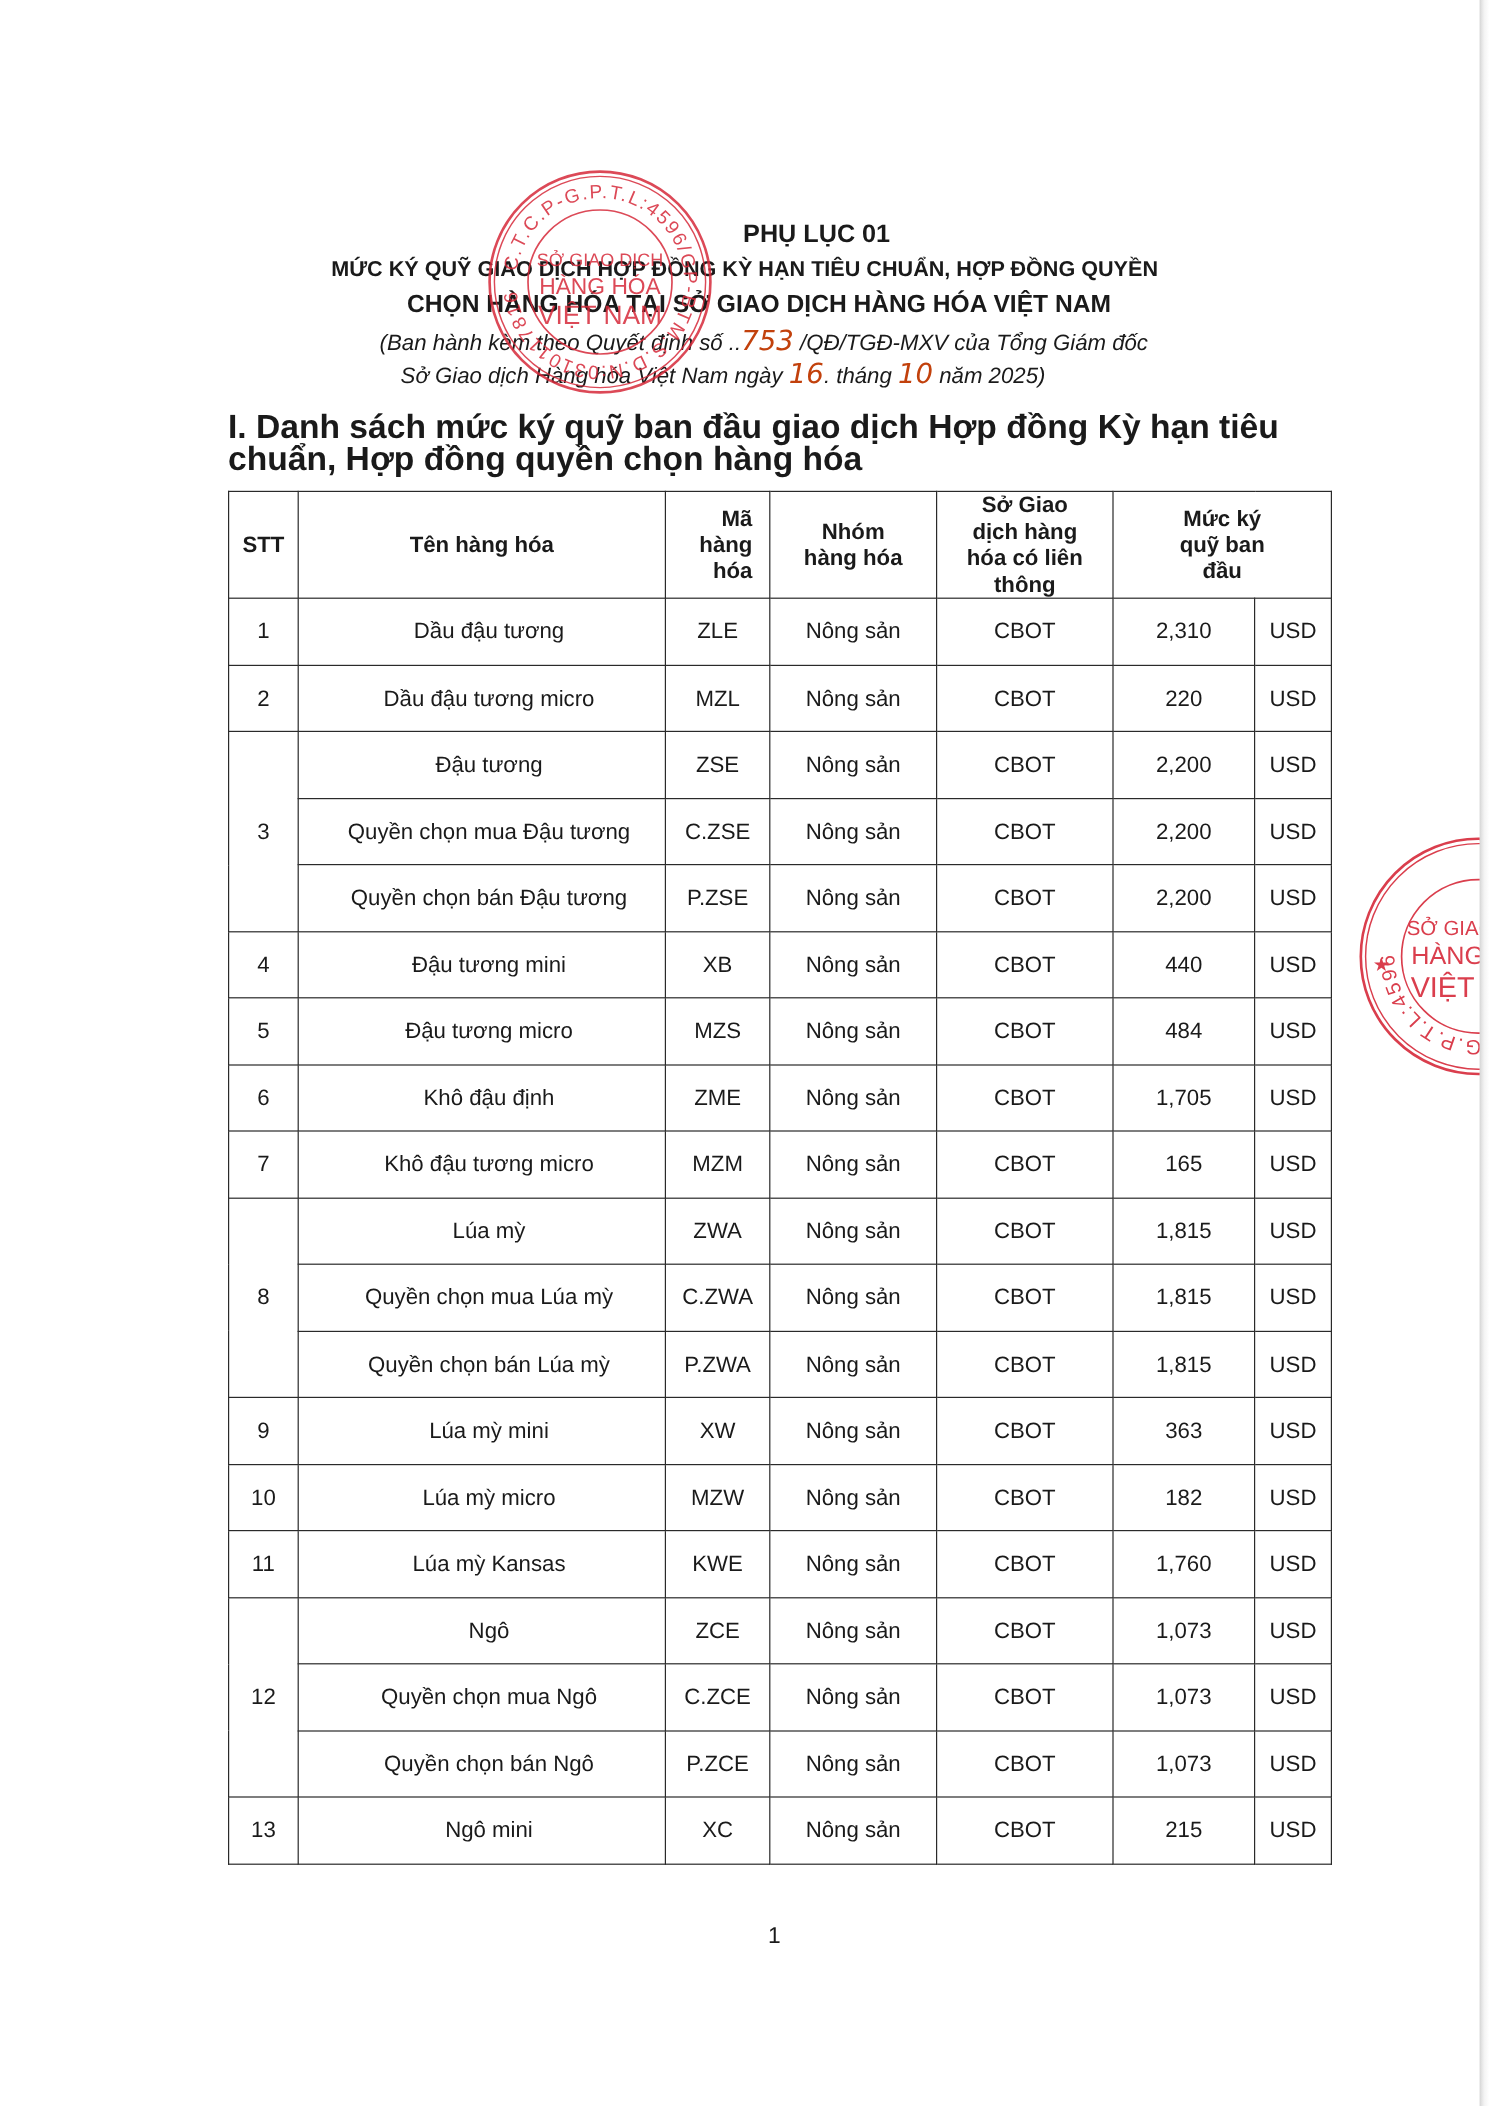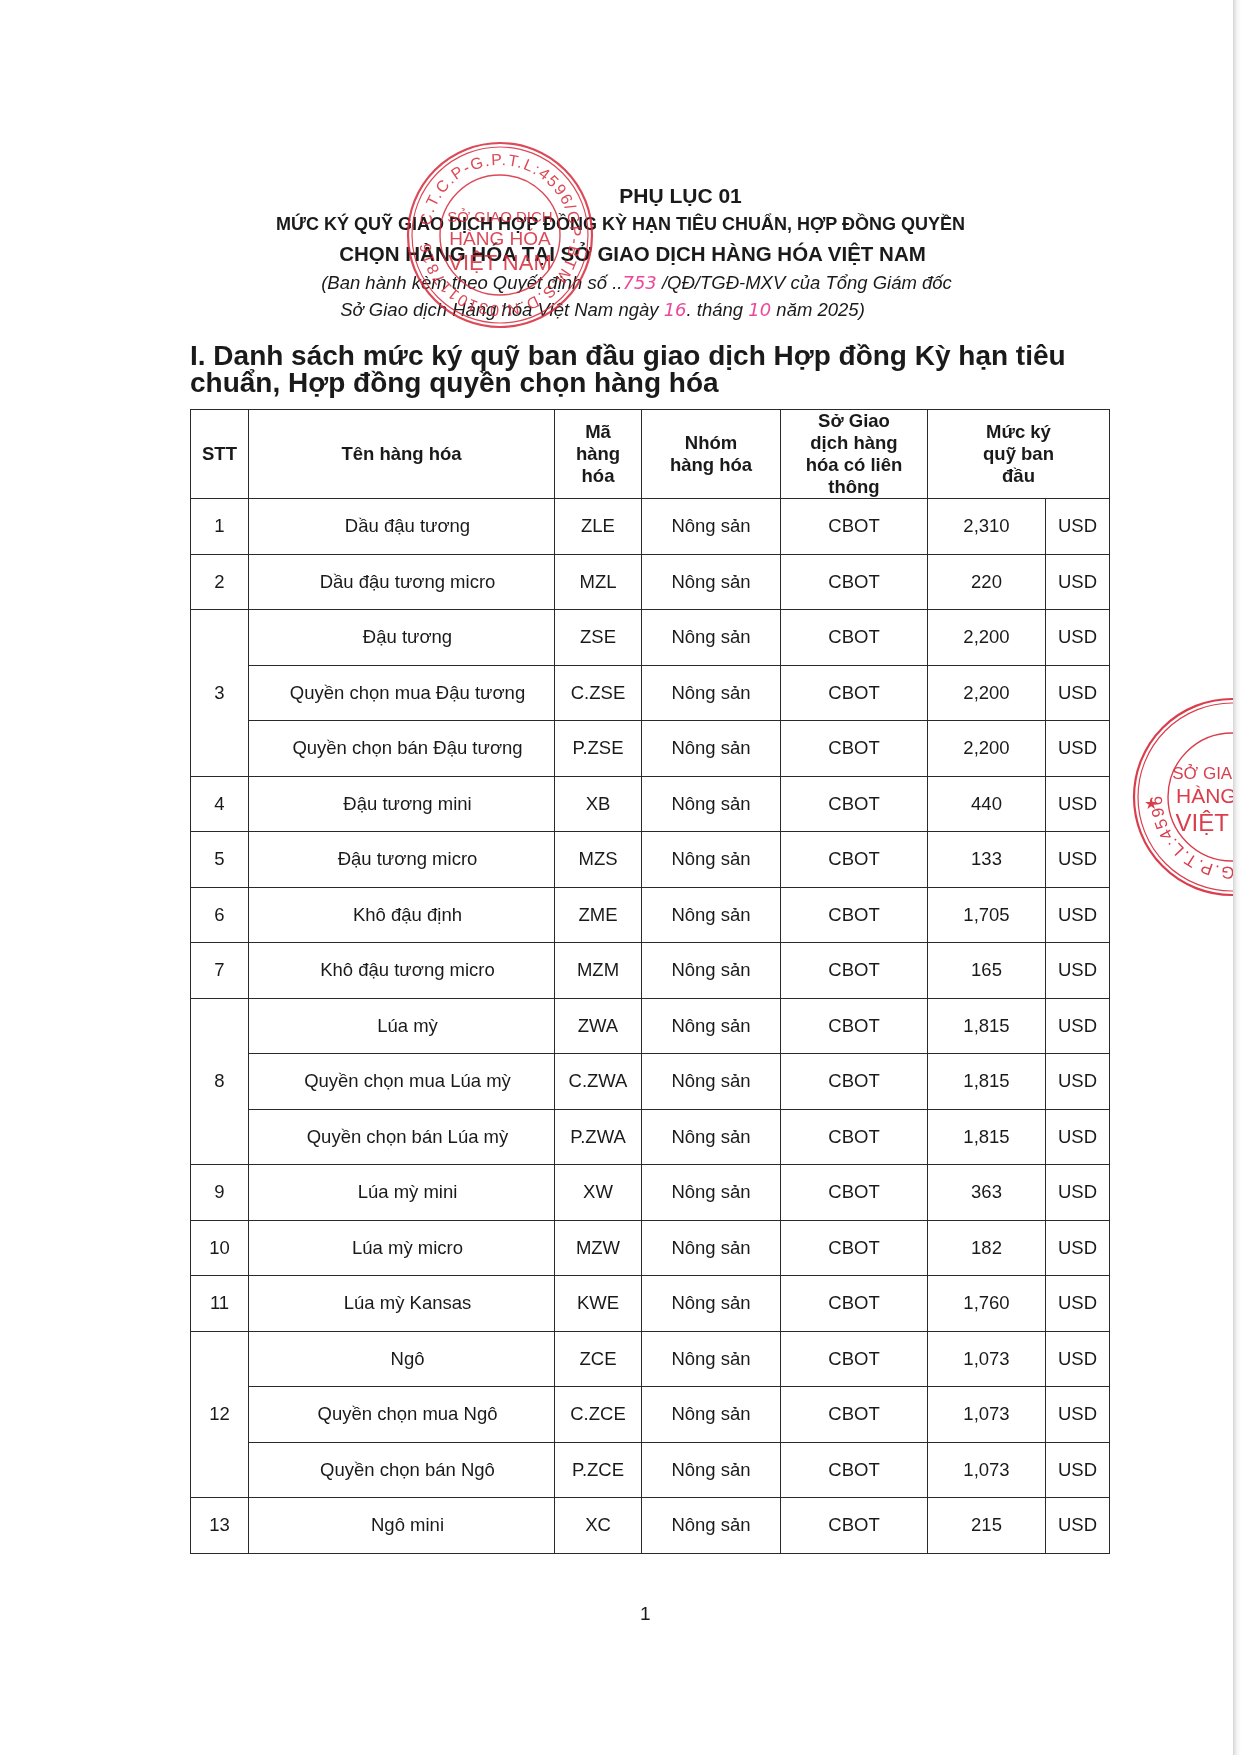--- a/index.html
+++ b/index.html
@@ -9,21 +9,21 @@
   }
   .page-edge { position: absolute; left: 1233px; top: 0; width: 8px; height: 1755px;
     background: linear-gradient(to right, #d4d4d4 0, #e6e6e6 2px, #f4f4f4 4px, #ffffff 8px); }
   .title-block { position: absolute; left: 0; width: 1241px; top: 184px; text-align: center; }
   .title-block .t { position: absolute; left: 0; width: 100%; white-space: nowrap; }
   .appendix { top: 0; font-weight: bold; font-size: 21px; left: 60px !important; }
   .line2 { top: 30px; font-weight: bold; font-size: 18px; left: 0; }
   .line3 { top: 58px; font-weight: bold; font-size: 20.5px; left: 12px !important; }
   .sub1 { top: 88px; font-style: italic; font-size: 18.5px; left: 16px !important; }
   .sub2 { top: 115px; font-style: italic; font-size: 18.5px; left: -18px !important; }
-  .hand { color: #ec4899; font-style: italic; font-family: "DejaVu Sans", sans-serif; font-size: 18px; }
+  .hand { color: #c2410c; font-style: italic; font-family: "DejaVu Sans", sans-serif; font-size: 23px; }
   .section-heading { position: absolute; left: 190px; top: 342px; width: 900px;
     font-weight: bold; font-size: 28px; line-height: 27px; }
 
   table.margins { position: absolute; left: 190px; top: 409px; border-collapse: collapse;
     font-size: 18.5px; table-layout: fixed; }
   table.margins td, table.margins th { border: 1.6px solid #2a2a2a; padding: 0; }
   table.margins th { font-weight: bold; font-size: 18.5px; height: 80px; line-height: 22px; text-align: center; }
   table.margins td { height: 54.5px; text-align: center; }
   td.name { text-align: left; padding-left: 12px !important; }
   .col-stt { width: 58px; } .col-name { width: 306px; } .col-code { width: 87px; }
@@ -56,21 +56,21 @@
       <col class="col-code">
       <col class="col-group">
       <col class="col-exch">
       <col class="col-amt">
       <col class="col-cur">
   </colgroup>
   <thead>
     <tr>
       <th>STT</th>
       <th>Tên hàng hóa</th>
-      <th style="padding:0 14px;"><span>Mã hàng hóa</span></th>
+      <th style="padding:0 14px;text-align:right;"><span>Mã hàng hóa</span></th>
       <th style="padding:0 22px;"><span>Nhóm hàng hóa</span></th>
       <th style="padding:0 16px;"><span>Sở Giao dịch hàng hóa có liên thông</span></th>
       <th colspan="2" style="padding:0 40px;margin-top:44px;"><span>Mức ký quỹ ban đầu</span></th>
     </tr>
   </thead>
   <tbody id="table-body">
       <tr>
         <td>1</td>
         <td class="name">Dầu đậu tương</td>
         <td>ZLE</td>
@@ -121,21 +121,21 @@
         <td>CBOT</td>
         <td>440</td>
         <td>USD</td>
       </tr>
       <tr>
         <td>5</td>
         <td class="name">Đậu tương micro</td>
         <td>MZS</td>
         <td>Nông sản</td>
         <td>CBOT</td>
-        <td>133</td>
+        <td>484</td>
         <td>USD</td>
       </tr>
       <tr>
         <td>6</td>
         <td class="name">Khô đậu định</td>
         <td>ZME</td>
         <td>Nông sản</td>
         <td>CBOT</td>
         <td>1,705</td>
         <td>USD</td>

